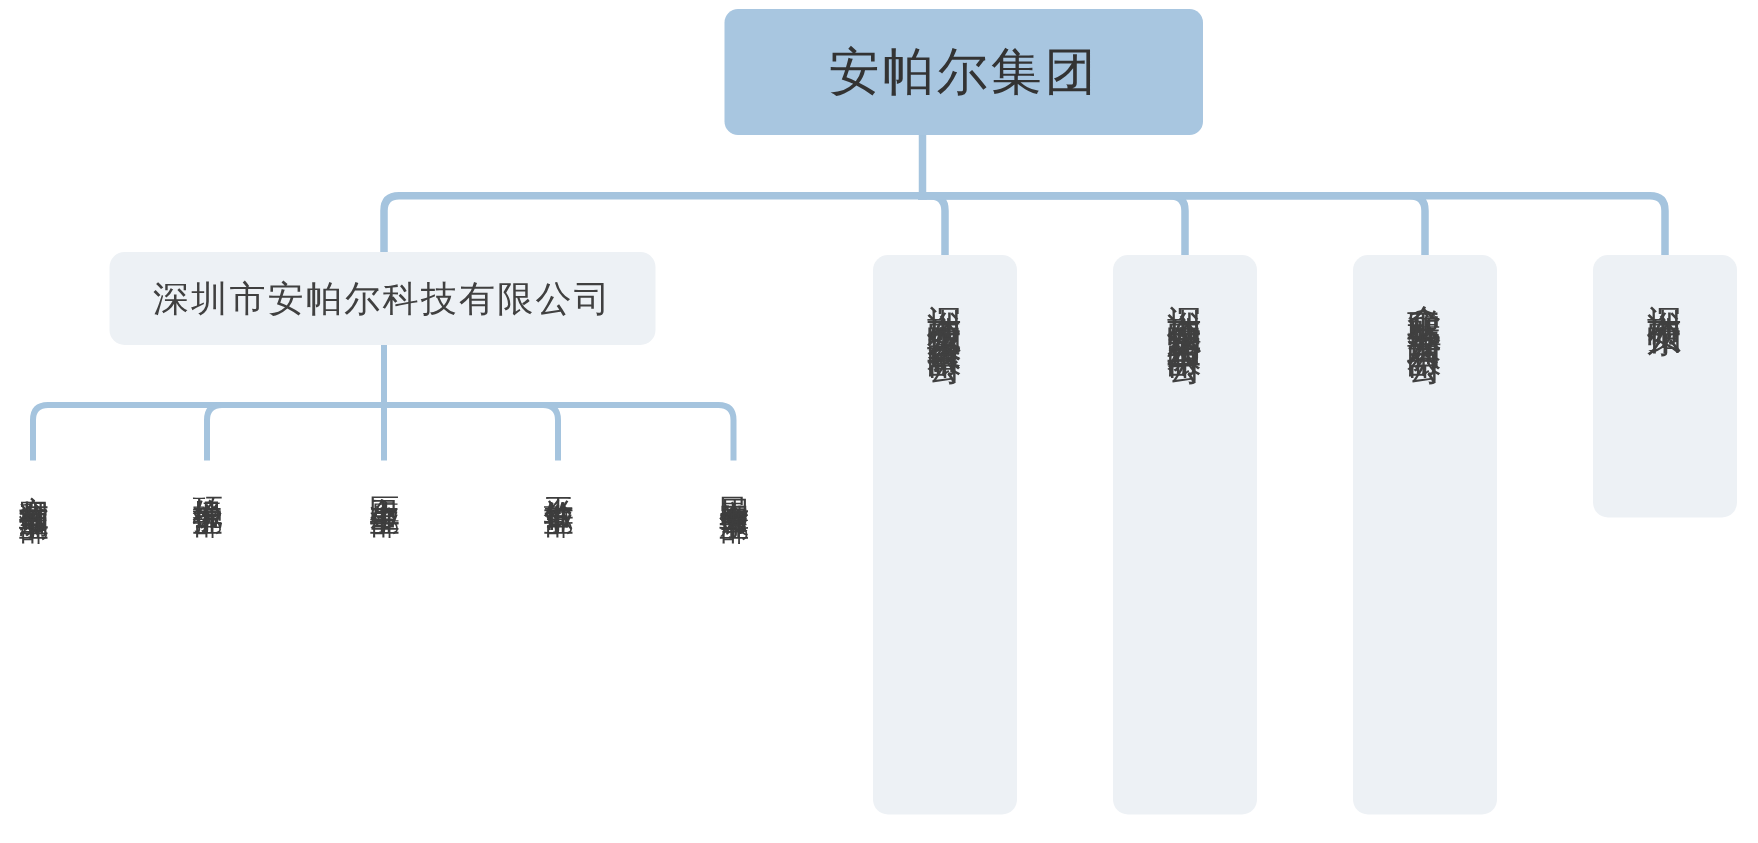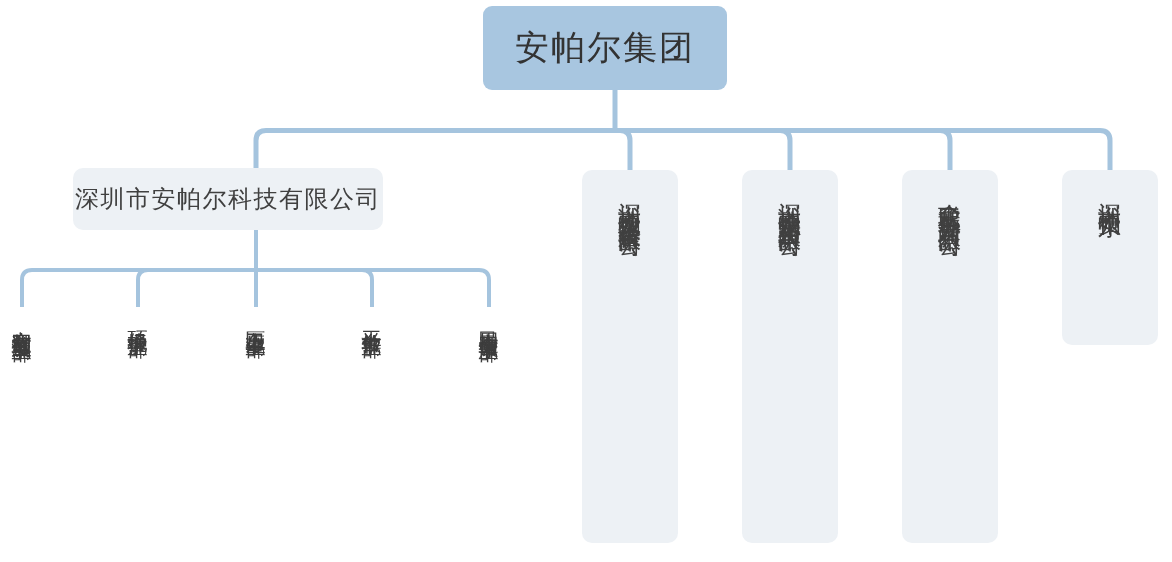--- a/index.html
+++ b/index.html
@@ -30,35 +30,35 @@
   svg.connectors .sub-link { stroke-width: 4px; }
 
   .node {
     position: absolute;
     z-index: 2;
     box-sizing: border-box;
   }
   .root-node {
     left: 483px;
     top: 6px;
-    width: 244px;
+    width: 319px;
     height: 84px;
     background: var(--root_fill, #a8c6e0);
     border-radius: 9px;
     display: flex;
     align-items: center;
     justify-content: center;
     font-size: 34px;
     letter-spacing: 2px;
     color: var(--root_text, #333333);
   }
   .company-h {
     left: 73px;
     top: 168px;
-    width: 310px;
+    width: 364px;
     height: 62px;
     background: var(--child_fill, #edf1f5);
     border-radius: 10px;
     display: flex;
     align-items: center;
     justify-content: center;
     font-size: 24px;
     letter-spacing: 1.5px;
     color: var(--child_text, #404040);
     font-family: Liberation Mono, monospace;

